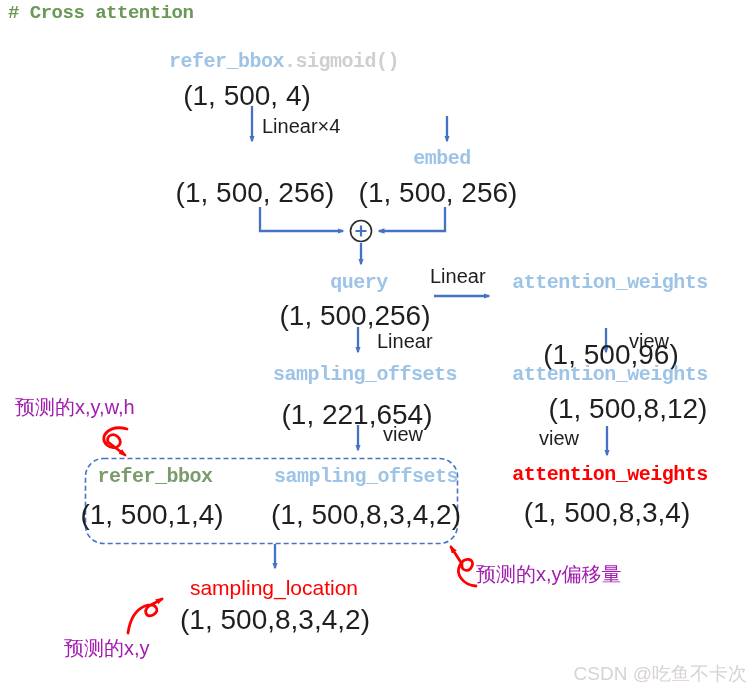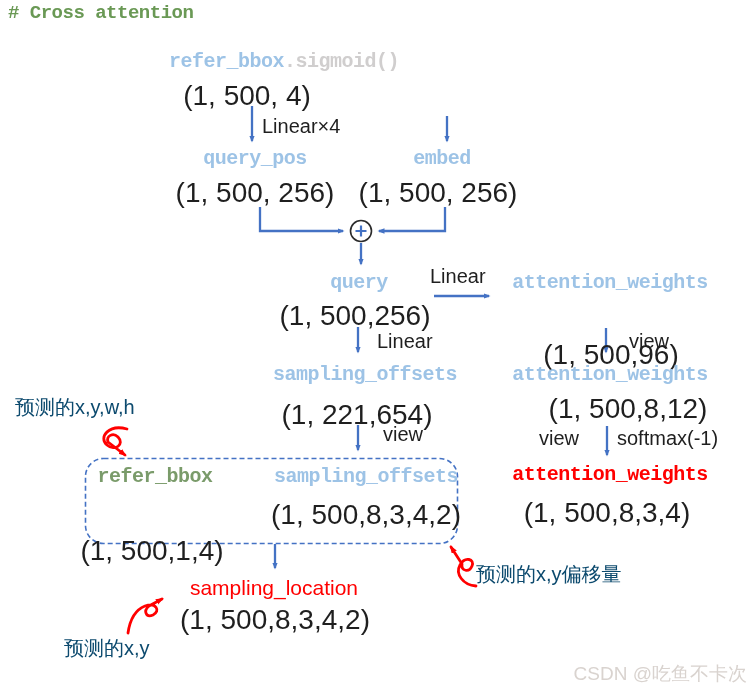--- a/index.html
+++ b/index.html
@@ -11,21 +11,21 @@
   .cx{transform:translateX(-50%);}
   .code{font-family:"Liberation Mono","DejaVu Sans Mono",monospace;font-weight:bold;font-size:20px;letter-spacing:-0.5px;}
   .codeblue{color:#9DC3E6;}
   .codegray{color:#D0CECE;}
   .codegreen{color:#7A9B6A;}
   .codered{color:#FF0000;}
   .title{font-family:"Liberation Mono","DejaVu Sans Mono",monospace;font-weight:bold;font-size:19px;color:#6A9955;letter-spacing:-0.5px;}
   .t{font-size:28px;color:#1f1f1f;}
   .op{font-size:20px;color:#1f1f1f;}
   .redlabel{font-size:21px;color:#FF0000;}
-  .cjk{font-size:20px;color:#0c4a6e;}
+  .cjk{font-size:20px;color:#a21caf;}
   .wm{font-size:19px;color:#D9D3CF;}
   svg.layer{position:absolute;left:0;top:0;pointer-events:none;}
 </style>
 </head>
 <body>
 
 <div id="canvas">
 
   <svg class="layer" width="750" height="689" viewBox="0 0 750 689">
     <defs>
@@ -69,48 +69,46 @@
     <span class="cx" style="display:inline-block;">
       <span class="codeblue">refer_bbox</span><span class="codegray">.sigmoid()</span>
     </span>
   </div>
 
   <div class="abs title" style="left:8px;top:3px;"># Cross attention</div>
   <div class="abs t cx" style="left:247px;top:80px;">(1, 500, 4)</div>
 
   <div class="abs op" style="left:262px;top:115px;">Linear×4</div>
 
-  <div class="abs code codeblue cx" style="left:255px;top:148px;">query_pos</div>
   <div class="abs code codeblue cx" style="left:442px;top:148px;">embed</div>
   <div class="abs t cx" style="left:255px;top:177px;">(1, 500, 256)</div>
   <div class="abs t cx" style="left:438px;top:177px;">(1, 500, 256)</div>
 
   <div class="abs code codeblue cx" style="left:359px;top:272px;">query</div>
   <div class="abs op" style="left:430px;top:265px;">Linear</div>
   <div class="abs code codeblue cx" style="left:610px;top:272px;">attention_weights</div>
   <div class="abs t cx" style="left:355px;top:300px;">(1, 500,256)</div>
   <div class="abs t cx" style="left:611px;top:301px;margin-top:38px;">(1, 500,96)</div>
 
   <div class="abs op" style="left:377px;top:330px;">Linear</div>
   <div class="abs op" style="left:629px;top:330px;">view</div>
 
   <div class="abs code codeblue cx" style="left:365px;top:364px;">sampling_offsets</div>
   <div class="abs code codeblue cx" style="left:610px;top:364px;">attention_weights</div>
   <div class="abs t cx" style="left:357px;top:399px;">(1, 221,654)</div>
   <div class="abs t cx" style="left:628px;top:393px;">(1, 500,8,12)</div>
 
   <div class="abs op" style="left:383px;top:423px;">view</div>
   <div class="abs op" style="left:539px;top:427px;">view</div>
-  <div class="abs op" style="left:617px;top:427px;">softmax(-1)</div>
 
   <div class="abs code codered cx" style="left:610px;top:464px;">attention_weights</div>
   <div class="abs t cx" style="left:607px;top:497px;">(1, 500,8,3,4)</div>
 
   <div class="abs code codegreen cx" style="left:155px;top:466px;">refer_bbox</div>
-  <div class="abs t cx" style="left:152px;top:499px;margin-top:36px;">(1, 500,1,4)</div>
+  <div class="abs t cx" style="left:152px;top:499px;">(1, 500,1,4)</div>
   <div class="abs code codeblue cx" style="left:366px;top:466px;">sampling_offsets</div>
   <div class="abs t cx" style="left:366px;top:499px;">(1, 500,8,3,4,2)</div>
 
   <div class="abs redlabel cx" style="left:274px;top:576px;">sampling_location</div>
   <div class="abs t cx" style="left:275px;top:604px;">(1, 500,8,3,4,2)</div>
 
   <div class="abs cjk" style="left:15px;top:396px;">预测的x,y,w,h</div>
   <div class="abs cjk" style="left:476px;top:563px;">预测的x,y偏移量</div>
   <div class="abs cjk" style="left:64px;top:637px;">预测的x,y</div>
 

